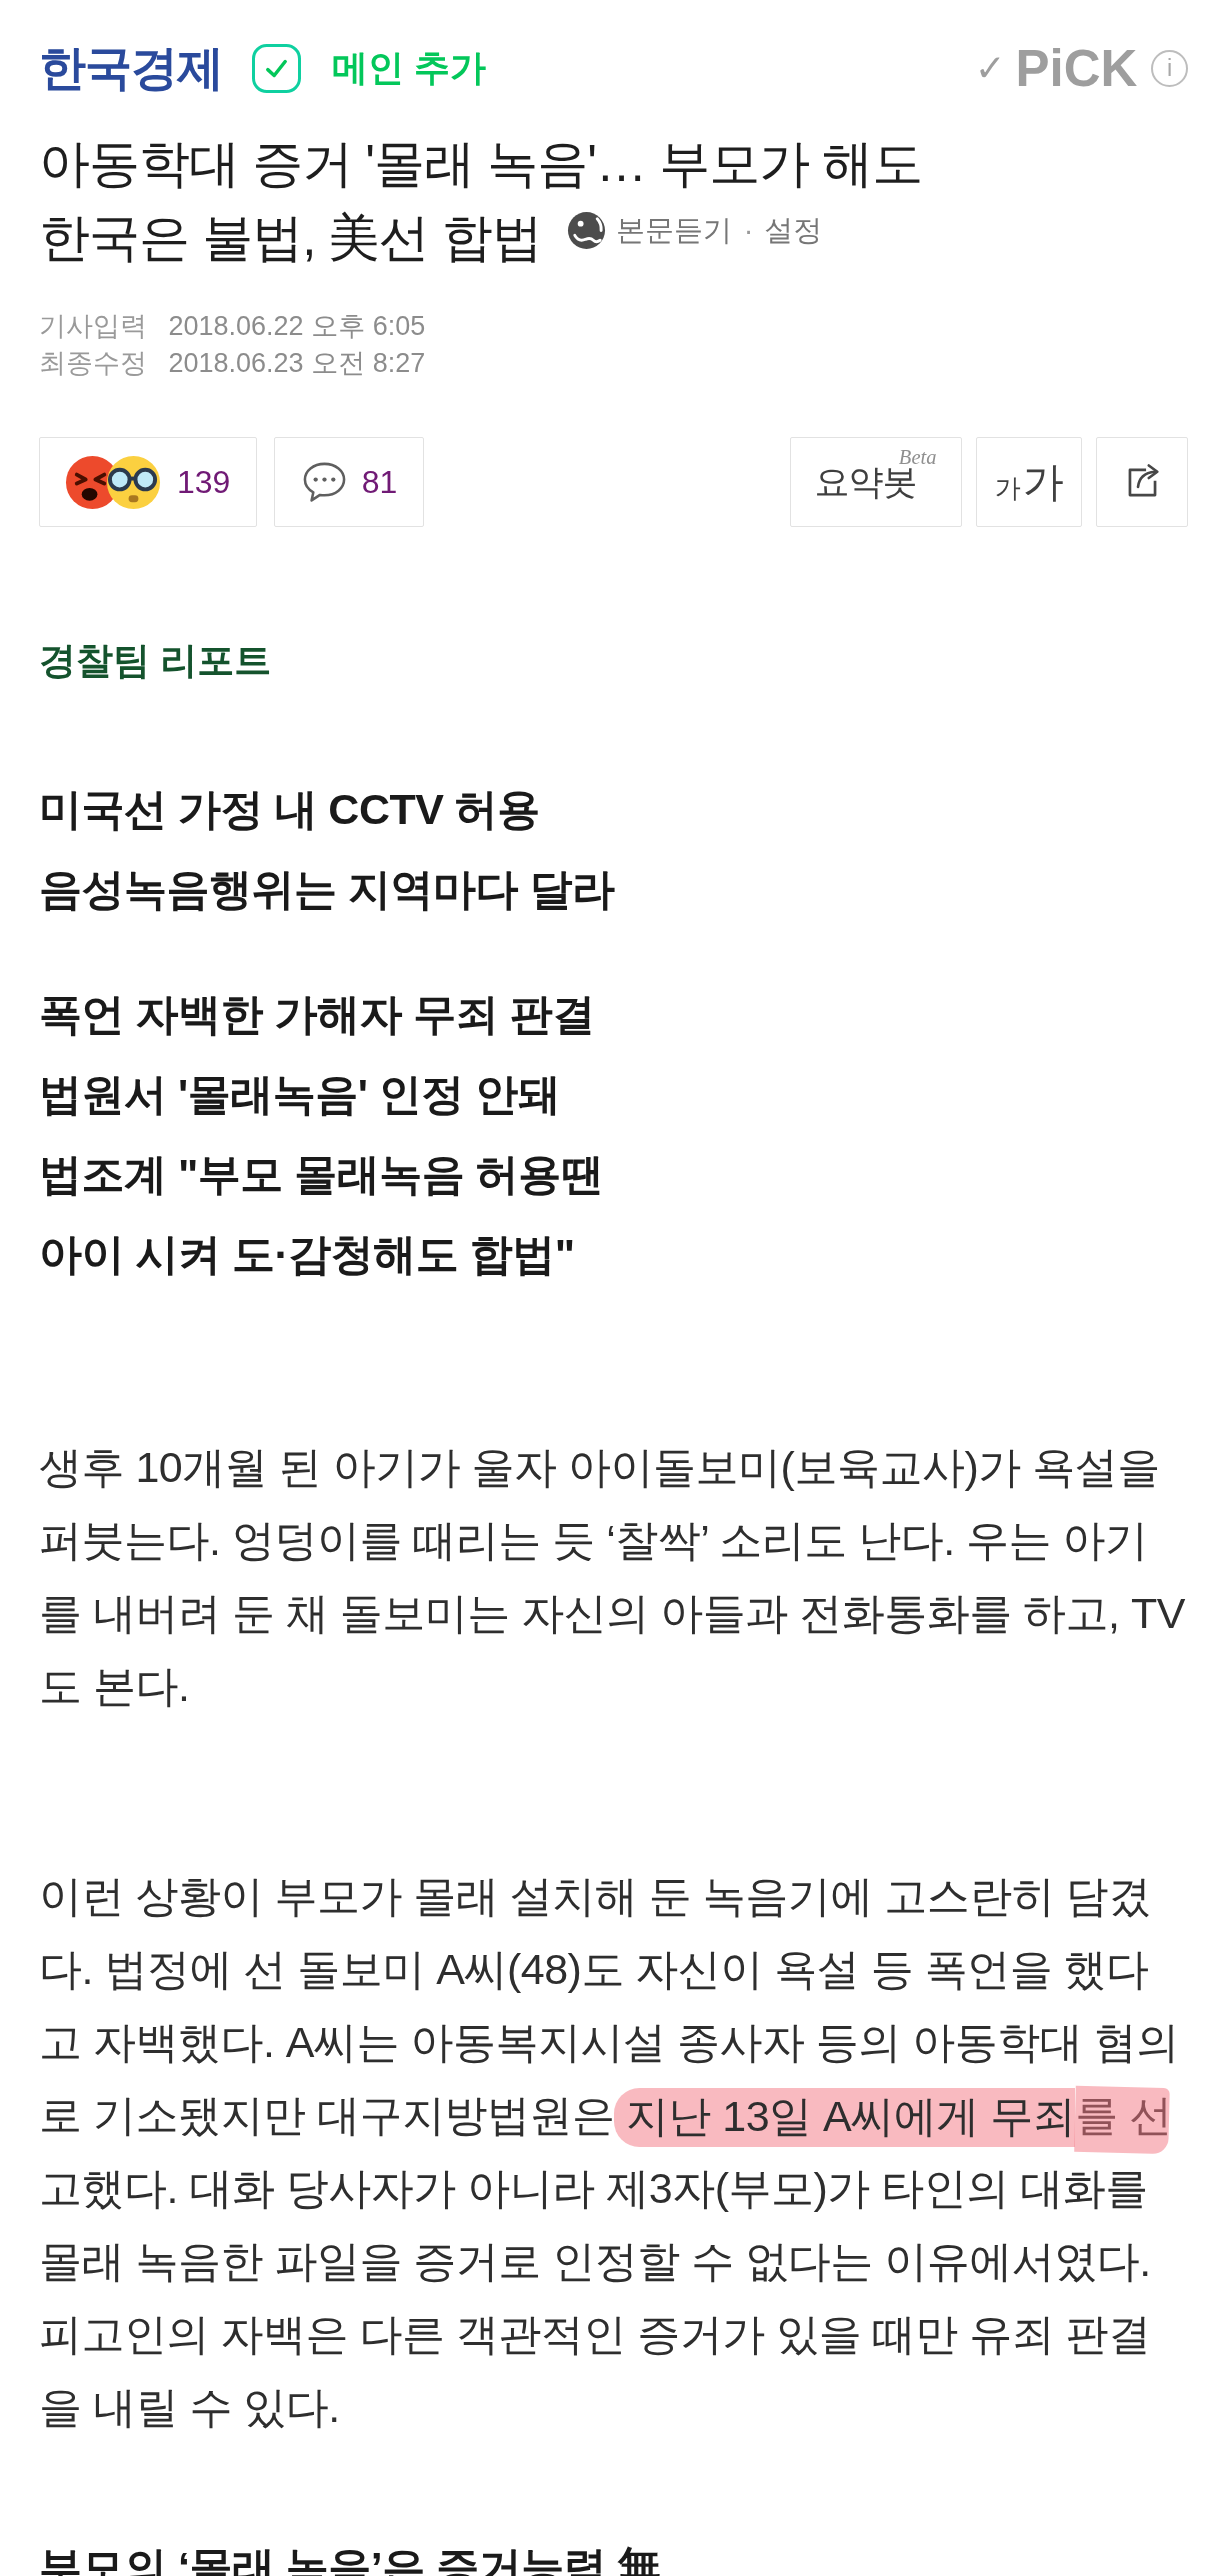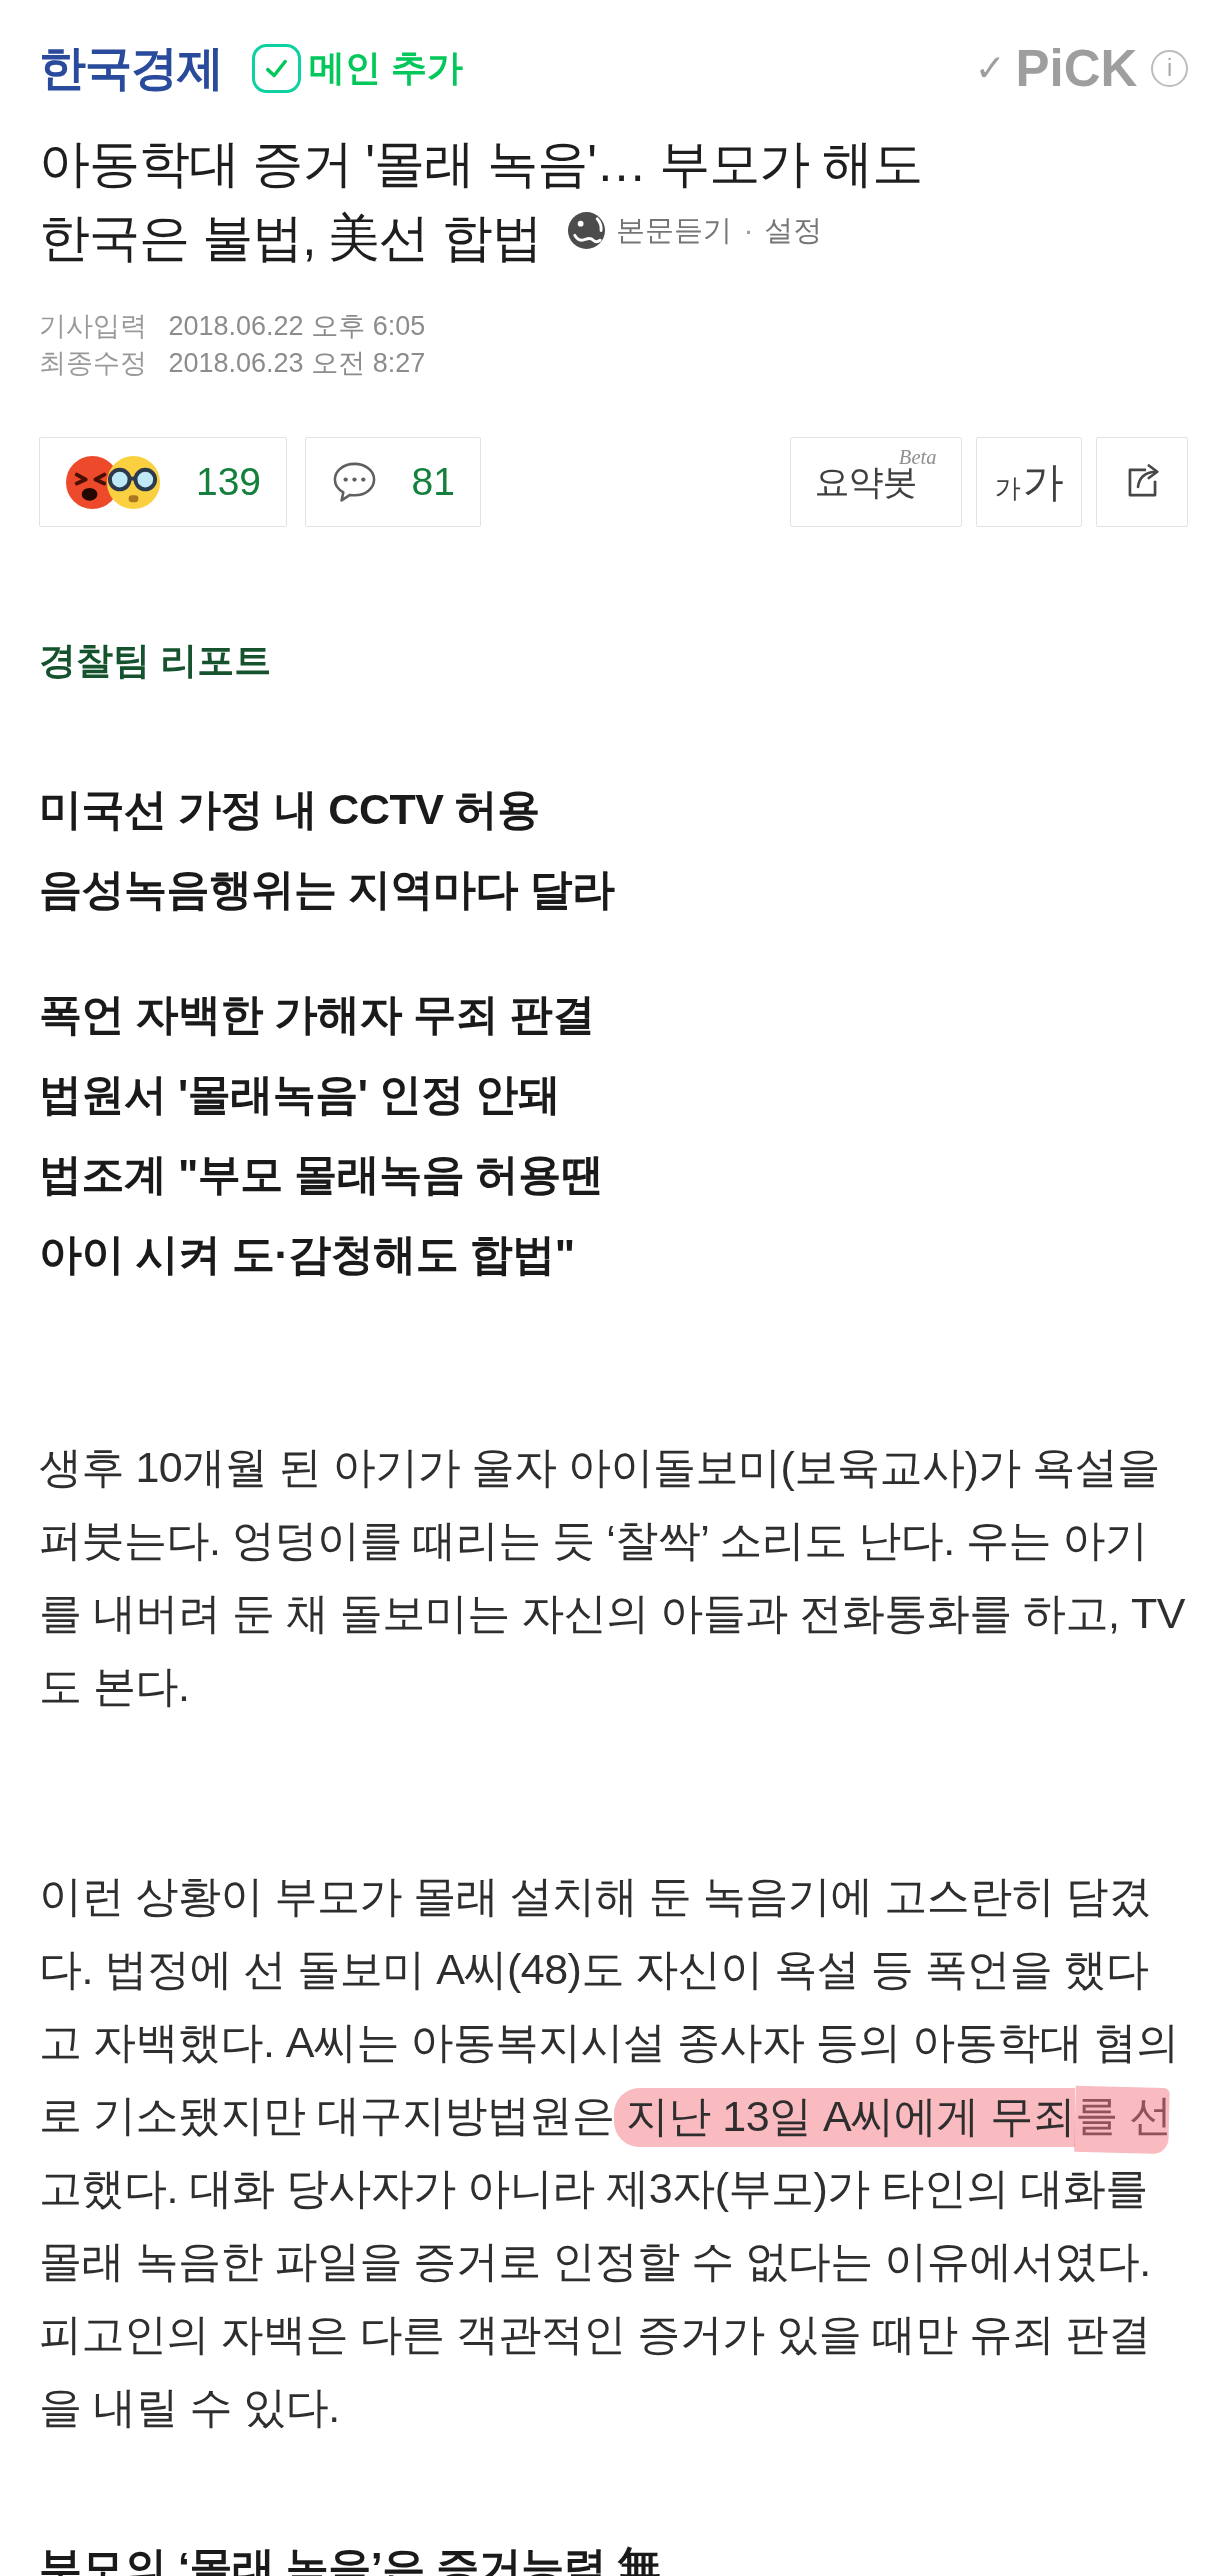--- a/index.html
+++ b/index.html
@@ -7,21 +7,21 @@
   body {
     width:1227px; min-height:2576px; margin:0 auto;
     font-family:"Liberation Sans","DejaVu Sans",sans-serif;
     overflow-x:hidden;
   }
   .page { padding:39px 39px 0 39px; }
 
   
   .header { display:flex; align-items:center; height:59px; }
   .logo { font-size:47px; font-weight:800; letter-spacing:-1px; color:var(--c-logo,#2a4a9c); }
-  .main-add { display:flex; align-items:center; gap:8px; margin-left:29px; cursor:pointer; }
+  .main-add { display:flex; align-items:center; gap:31px; margin-left:29px; cursor:pointer; }
   .main-add-icon { width:49px; height:49px; border:3.9px solid var(--c-mint,#0fd0a0); border-radius:14.7px;
     display:flex; align-items:center; justify-content:center; }
   .main-add-label { font-size:36px; font-weight:700; color:var(--c-green,#03c75a); }
   .header-spacer { flex:1; }
   .pick { display:flex; align-items:center; gap:9.8px; }
   .pick-check { font-size:37px; font-weight:700; color:var(--c-pick,#9e9e9e); }
   .pick-label { font-size:51px; font-weight:700; color:var(--c-pick,#9e9e9e); letter-spacing:0; }
   .info-icon { width:37px; height:37px; border:2px solid #bdbdbd; border-radius:50%;
     display:flex; align-items:center; justify-content:center; font-size:23.5px; color:#a8a8a8; margin-left:3.9px; }
 
@@ -42,21 +42,21 @@
   .toolbar { margin-top:55px; display:flex; align-items:center; }
   .btn { height:90px; background:#fff; border:1px solid #e2e2e2; border-radius:2px;
     display:flex; align-items:center; justify-content:center; cursor:pointer; }
   .left-group { display:flex; gap:17.6px; }
   .right-group { display:flex; gap:13.7px; margin-left:auto; }
   .btn-react { padding:0 25.4px; gap:15.6px; }
   .emoji-stack { position:relative; width:96px; height:57px; }
   .emoji { position:absolute; top:1px; width:55px; height:55px; }
   .emoji.angry { left:0; z-index:1; }
   .emoji.glasses { left:41px; z-index:2; }
-  .count { font-size:39px; color:#15803d;margin-left:19px; }
+  .count { font-size:32px; color:#701a75; }
   .btn-comment { padding:0 25.4px; gap:14px; }
   .btn-summary { position:relative; padding:0 45px 0 23.5px; }
   .summary-label { font-size:35px; color:#3f3f3f; letter-spacing:-1px; }
   .beta { position:absolute; top:7.8px; right:25px; font-size:20.5px; font-style:italic;
     font-family:"Liberation Serif","DejaVu Serif",serif; color:#8f8f8f; }
   .btn-font { padding:0 17.6px; gap:2px; align-items:baseline; display:flex; }
   .btn-font { align-items:center; }
   .ga-small { font-size:26px; color:#404040; transform:translateY(5.9px); }
   .ga-large { font-size:41px; color:#404040; }
   .btn-share { width:92px; }

